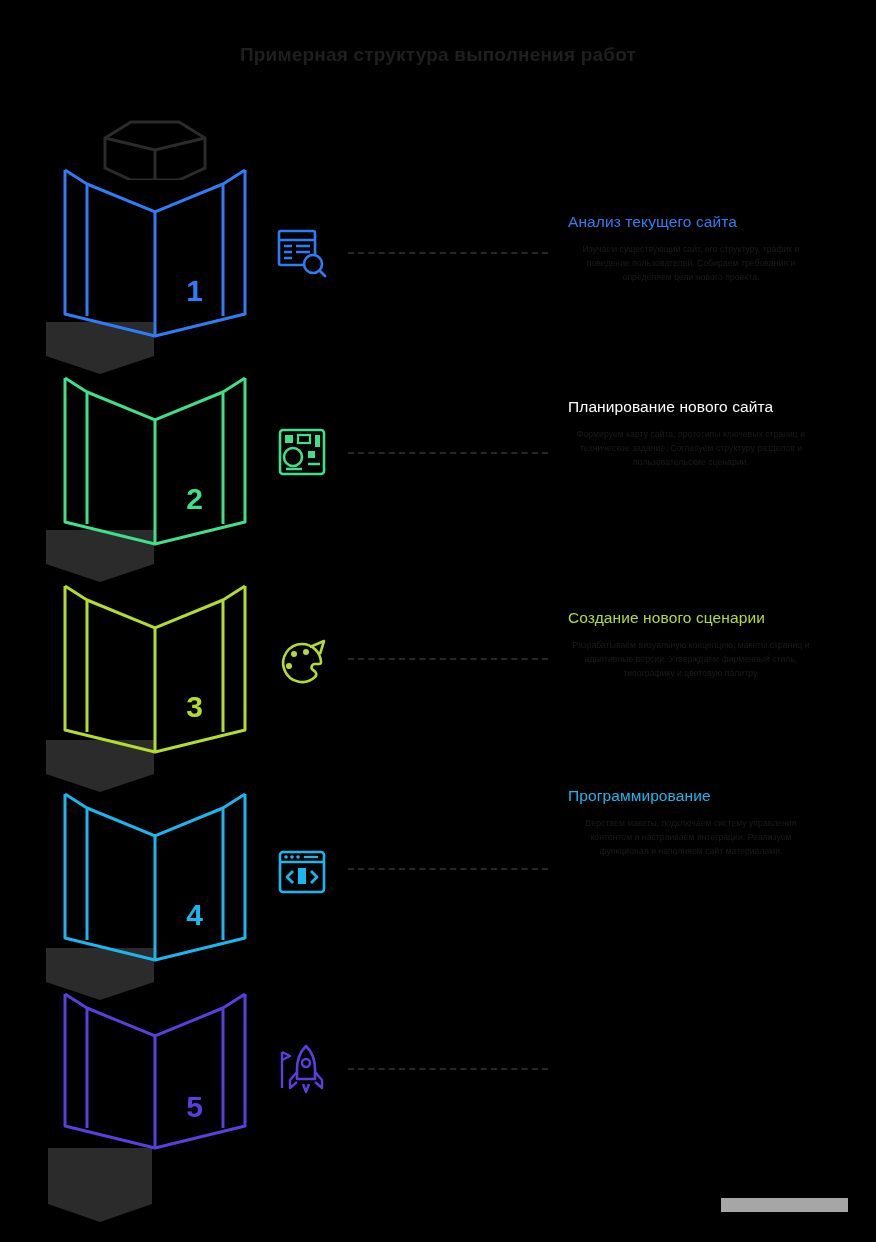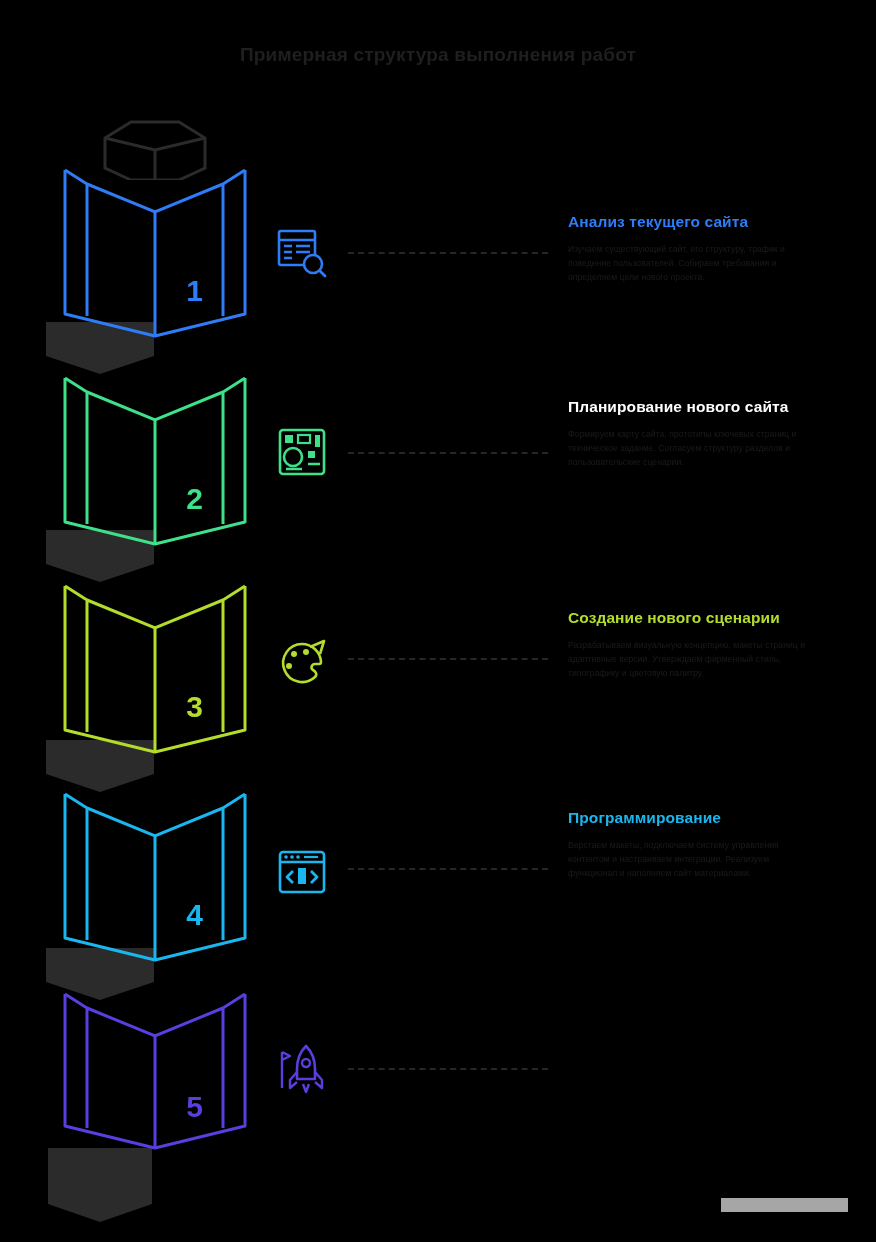--- a/index.html
+++ b/index.html
@@ -96,31 +96,32 @@
 
   
   .txt {
     position: absolute;
     left: 568px;
     width: 246px;
   }
 
   .txt h2 {
     font-size: 15.5px;
-    font-weight: bold;
+    font-weight: normal;
     line-height: 1.32;
     margin-bottom: 11px;
     letter-spacing: 0.1px;
   }
 
   .txt p {
     font-size: 8.6px;
     line-height: 1.62;
     color: #1b1b1b;
     letter-spacing: 0.05px;
+    text-align: center;
   }
 
   
   .footer-bar {
     position: absolute;
     right: 28px;
     bottom: 30px;
     width: 127px;
     height: 14px;
     background: #a6a6a6;
@@ -294,21 +295,21 @@
 <div class="txt" style="top:397px">
   <h2 style="color:#ffffff">Планирование нового сайта</h2>
   <p>Формируем карту сайта, прототипы ключевых страниц и техническое задание. Согласуем структуру разделов и пользовательские сценарии.</p>
 </div>
 
 <div class="txt" style="top:608px">
   <h2 style="color:#b4dd2b">Создание нового сценарии</h2>
   <p>Разрабатываем визуальную концепцию, макеты страниц и адаптивные версии. Утверждаем фирменный стиль, типографику и цветовую палитру.</p>
 </div>
 
-<div class="txt" style="top:808px">
+<div class="txt" style="top:786px">
   <h2 style="color:#1ab6ef">Программирование</h2>
   <p>Верстаем макеты, подключаем систему управления контентом и настраиваем интеграции. Реализуем функционал и наполняем сайт материалами.</p>
 </div>
 
 <div class="txt" style="top:1022px">
 </div>
 
 <div class="footer-bar"></div>
 
 </body></html>

